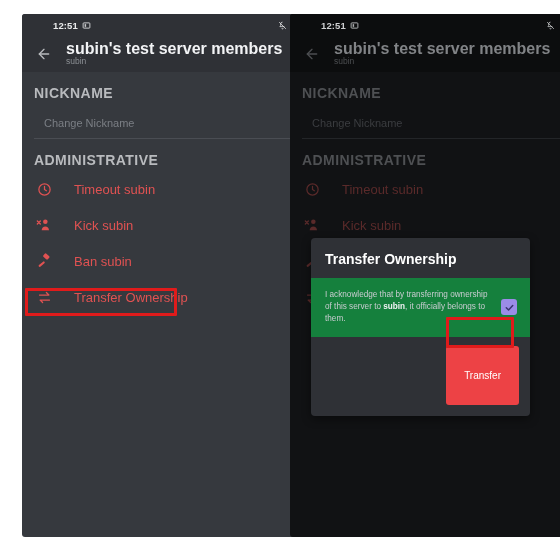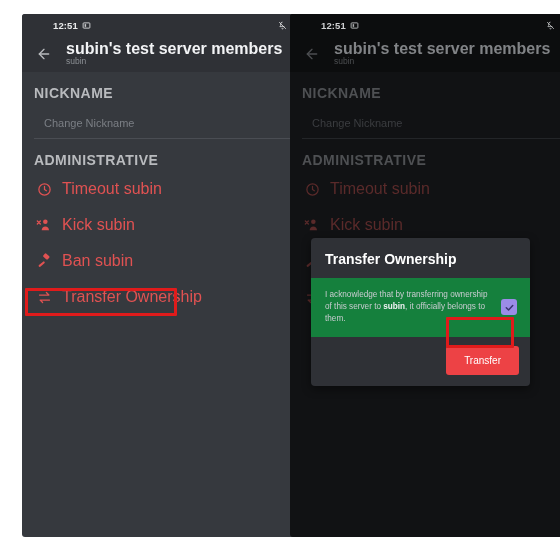--- a/index.html
+++ b/index.html
@@ -104,22 +104,22 @@
     padding: 0 12px;
     box-sizing: border-box;
     position: relative;
   }
   .admin-icon {
     width: 20px; height: 20px;
     display: flex; align-items: center; justify-content: center;
     flex: 0 0 auto;
   }
   .admin-label {
-    margin-left: 8px;
-    font-size: 16px;
+    margin-left: 20px;
+    font-size: 13px;
   }
   .phone-left  .admin-label { color: #e05252; }
   .phone-right .admin-label { color: #5a2a2a; }
 
   
   .annot {
     position: absolute;
     border: 3px solid #e01b1b;
     box-sizing: border-box;
     pointer-events: none;
@@ -190,21 +190,21 @@
     padding: 8px 13px;
     background: transparent;
     border: none;
   }
   .btn-transfer {
     color: #ffffff;
     font-size: 10px;
     background: #ed4245;
     border: none;
     border-radius: 3px;
-    padding: 9px 18px;
+    padding: 24px 18px;
   }
 </style>
 </head>
 <body>
 
 <div class="phone phone-left">
 
   <div class="statusbar">
     <div class="sb-left">
       <span>12:51</span>

